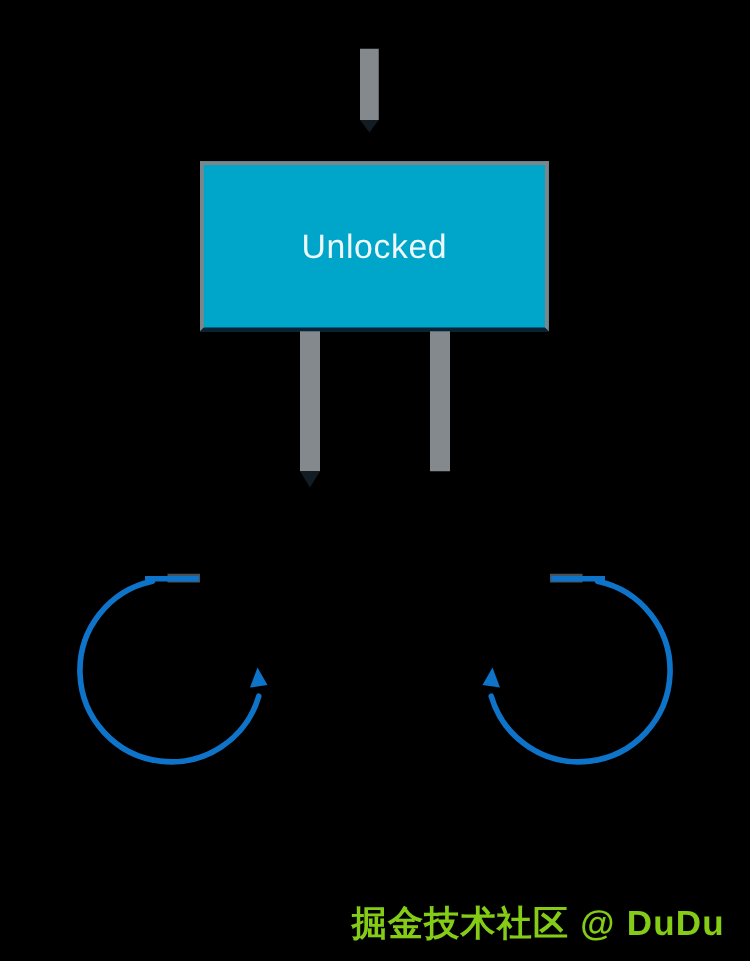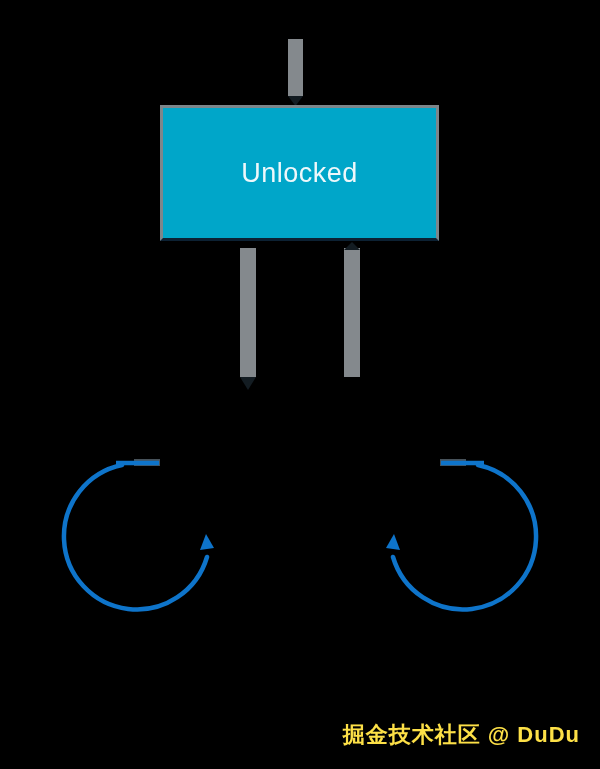--- a/index.html
+++ b/index.html
@@ -21,20 +21,21 @@
     top: 0;
     width: 600px;
     height: 769px;
   }
   .state-box {
     position: absolute;
     display: flex;
     align-items: center;
     justify-content: center;
     box-sizing: border-box;
+    margin-top: 24px;
   }
   .state-box.unlocked {
     left: 160px;
     top: 105px;
     width: 279px;
     height: 136px;
     background: #00a6c9;
     border: 3px solid #7d868b;
     border-bottom-color: #0c2133;
   }
@@ -51,22 +52,22 @@
   .state-label {
     color: #eef8fb;
     font-size: 27px;
     letter-spacing: 0.5px;
     font-weight: 400;
   }
   .watermark {
     position: absolute;
     top: 720px;
     right: 20px;
-    color: #fde047;
-    font-size: 22px;
+    color: #84cc16;
+    font-size: 28px;
     font-weight: bold;
     letter-spacing: 1px;
     white-space: nowrap;
     text-shadow:
       0 0 3px #000,
       1px 1px 2px #000,
       -1px -1px 2px #000,
       2px 2px 4px #000;
   }
 </style>

